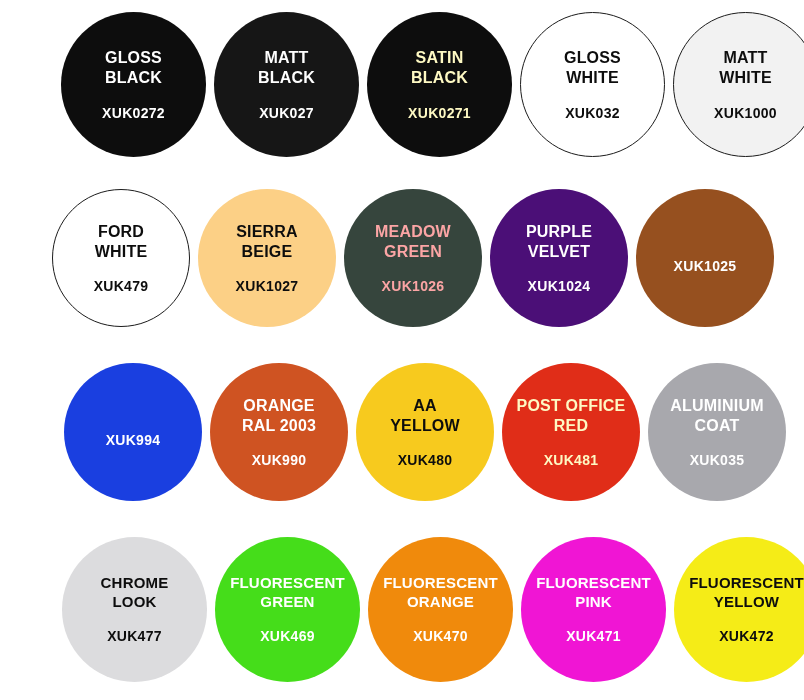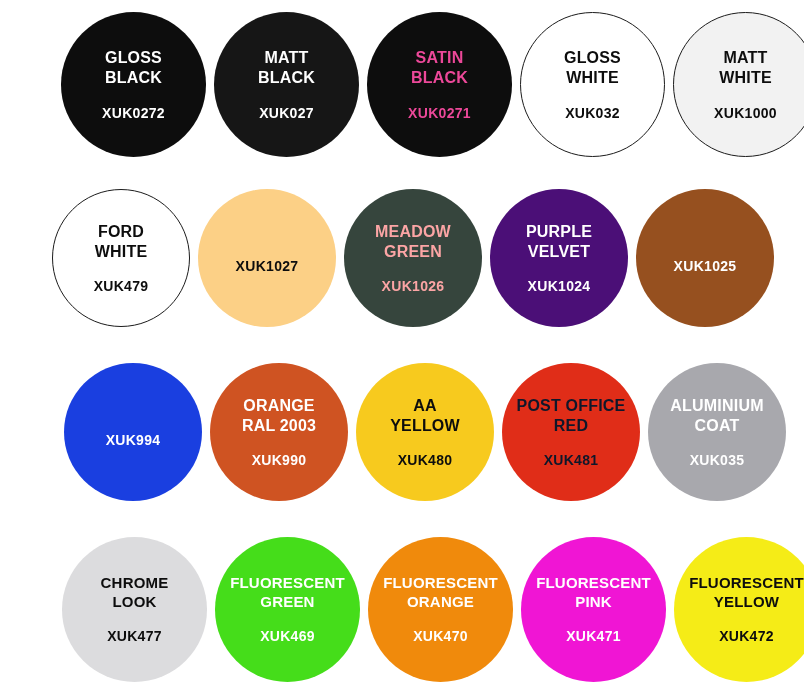--- a/index.html
+++ b/index.html
@@ -83,21 +83,21 @@
       <div class="swatch" style="background: rgb(13, 13, 13); color: rgb(255, 255, 255);">
         <div class="swatch-name">GLOSS
 BLACK</div>
         <div class="swatch-code">XUK0272</div>
       </div>
       <div class="swatch" style="background: rgb(22, 22, 22); color: rgb(255, 255, 255);">
         <div class="swatch-name">MATT
 BLACK</div>
         <div class="swatch-code">XUK027</div>
       </div>
-      <div class="swatch" style="background: rgb(13, 13, 13); color: #ec4899;">
+      <div class="swatch" style="background: rgb(13, 13, 13); color: #fef9c3;">
         <div class="swatch-name">SATIN
 BLACK</div>
         <div class="swatch-code">XUK0271</div>
       </div>
       <div class="swatch outlined" style="background: rgb(255, 255, 255); color: rgb(13, 13, 13);">
         <div class="swatch-name">GLOSS
 WHITE</div>
         <div class="swatch-code">XUK032</div>
       </div>
       <div class="swatch outlined" style="background: rgb(242, 242, 242); color: rgb(13, 13, 13);">
@@ -106,20 +106,22 @@
         <div class="swatch-code">XUK1000</div>
       </div>
     </div>
   <div class="swatch-row row-1">
       <div class="swatch outlined" style="background: rgb(255, 255, 255); color: rgb(13, 13, 13);">
         <div class="swatch-name">FORD
 WHITE</div>
         <div class="swatch-code">XUK479</div>
       </div>
       <div class="swatch" style="background: rgb(252, 208, 134); color: rgb(13, 13, 13);">
+        <div class="swatch-name">SIERRA
+BEIGE</div>
         <div class="swatch-code">XUK1027</div>
       </div>
       <div class="swatch" style="background: rgb(54, 69, 61); color: #fca5a5;">
         <div class="swatch-name">MEADOW
 GREEN</div>
         <div class="swatch-code">XUK1026</div>
       </div>
       <div class="swatch" style="background: rgb(75, 15, 119); color: rgb(255, 255, 255);">
         <div class="swatch-name">PURPLE
 VELVET</div>
@@ -136,21 +138,21 @@
       <div class="swatch" style="background: rgb(207, 83, 34); color: rgb(255, 255, 255);">
         <div class="swatch-name">ORANGE
 RAL 2003</div>
         <div class="swatch-code">XUK990</div>
       </div>
       <div class="swatch" style="background: rgb(247, 202, 30); color: rgb(13, 13, 13);">
         <div class="swatch-name">AA
 YELLOW</div>
         <div class="swatch-code">XUK480</div>
       </div>
-      <div class="swatch" style="background: rgb(224, 45, 24); color: #0f172a;">
+      <div class="swatch" style="background: rgb(224, 45, 24); color: #fef9c3;">
         <div class="swatch-name">POST OFFICE
 RED</div>
         <div class="swatch-code">XUK481</div>
       </div>
       <div class="swatch" style="background: rgb(168, 168, 173); color: rgb(255, 255, 255);">
         <div class="swatch-name">ALUMINIUM
 COAT</div>
         <div class="swatch-code">XUK035</div>
       </div>
     </div>

